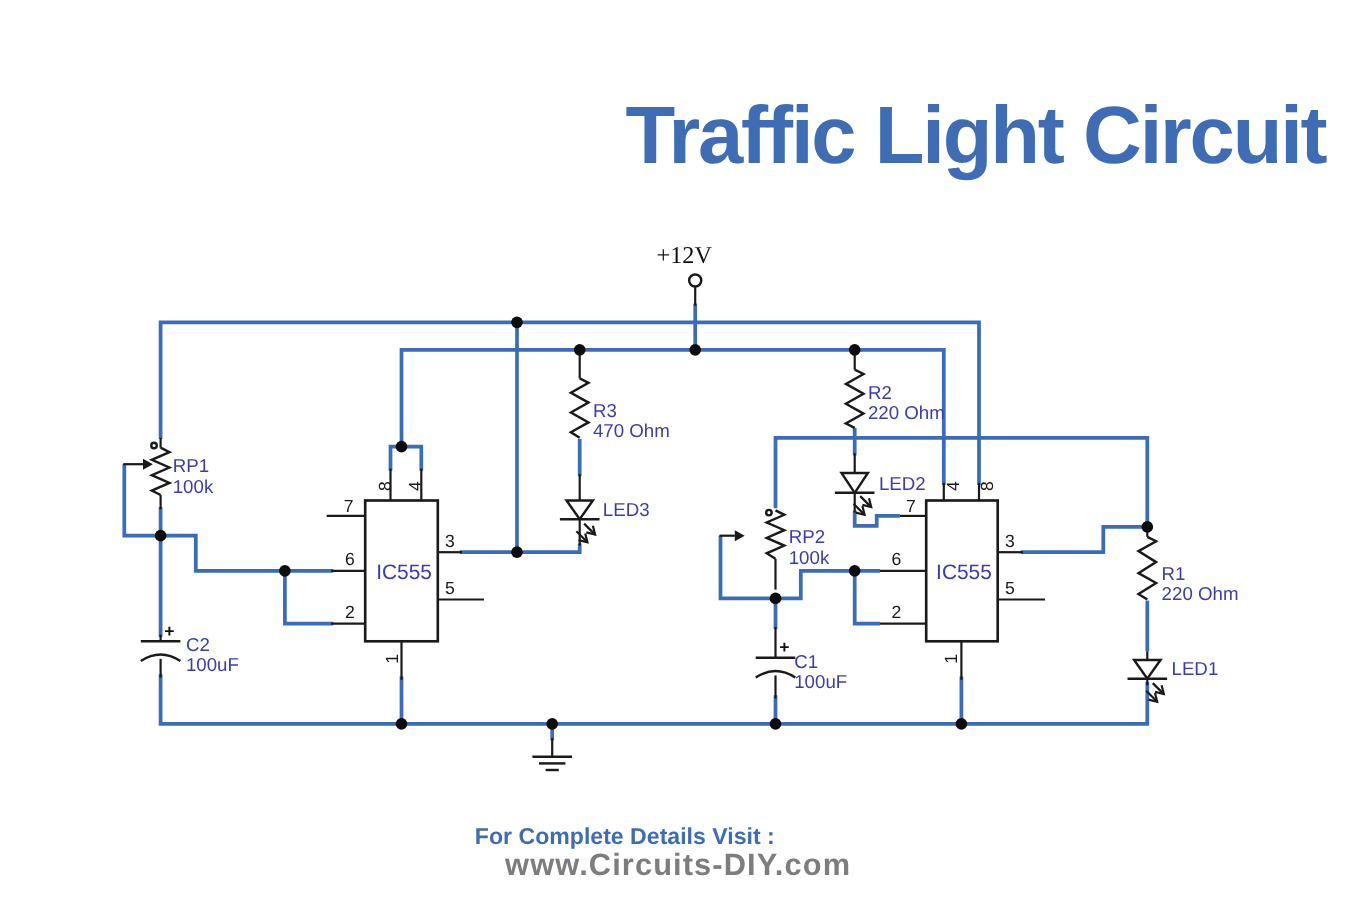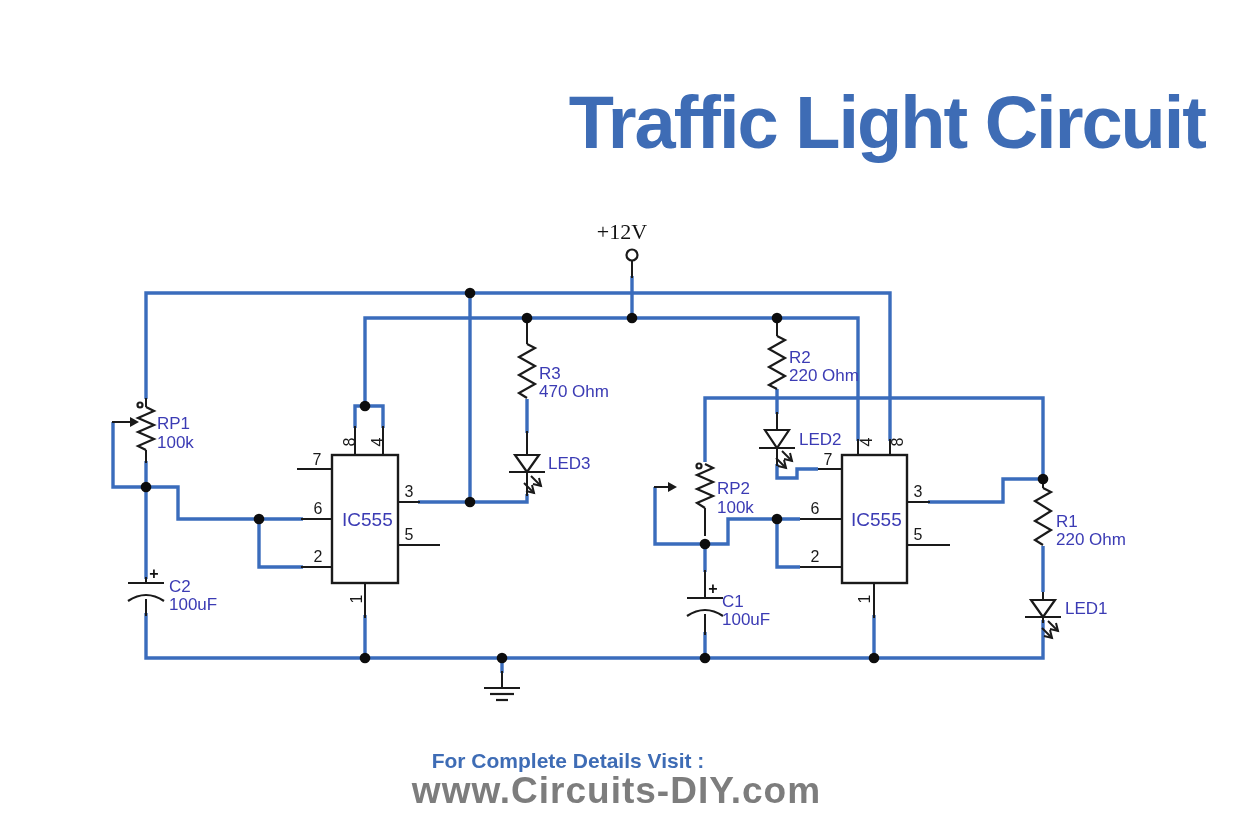--- a/index.html
+++ b/index.html
@@ -3,21 +3,21 @@
 <meta charset="utf-8">
 <style>
   html,body{margin:0;padding:0;background:#ffffff;}
   body{width:1233px;height:831px;position:relative;overflow:hidden;
        font-family:"Liberation Sans",sans-serif;}
   .title{position:absolute;top:80px;left:0;width:1205px;text-align:right;
          font-size:74px;font-weight:bold;color:#3e6cb5;letter-spacing:-2px;}
   .footer-visit{position:absolute;top:749px;left:0;width:1136px;text-align:center;
          font-size:21px;font-weight:bold;color:#3e6cb5;}
   .footer-site{position:absolute;top:770px;left:0;width:1233px;text-align:center;
-         font-size:37px;font-weight:bold;color:#7d7d7d;letter-spacing:1px;}
+         font-size:28px;font-weight:bold;color:#7d7d7d;letter-spacing:1px;}
   svg{position:absolute;left:0;top:0;}
   .wire{fill:none;stroke:#3a6cbc;stroke-width:3.4;stroke-linejoin:miter;}
   .blk{fill:none;stroke:#1a1a1a;stroke-width:2;}
   .sym{fill:none;stroke:#1a1a1a;stroke-width:2.2;}
   .ledtri{fill:#ffffff;stroke:#1a1a1a;stroke-width:2.2;}
   .box{fill:#ffffff;stroke:#1a1a1a;stroke-width:2.4;}
   .dot{fill:#0d0d0d;stroke:none;}
   .pinlbl{font-size:16px;fill:#1a1a1a;}
   .complbl{font-size:17px;fill:#3b3bb4;}
   .iclbl{font-size:19px;fill:#3b3bb4;}

